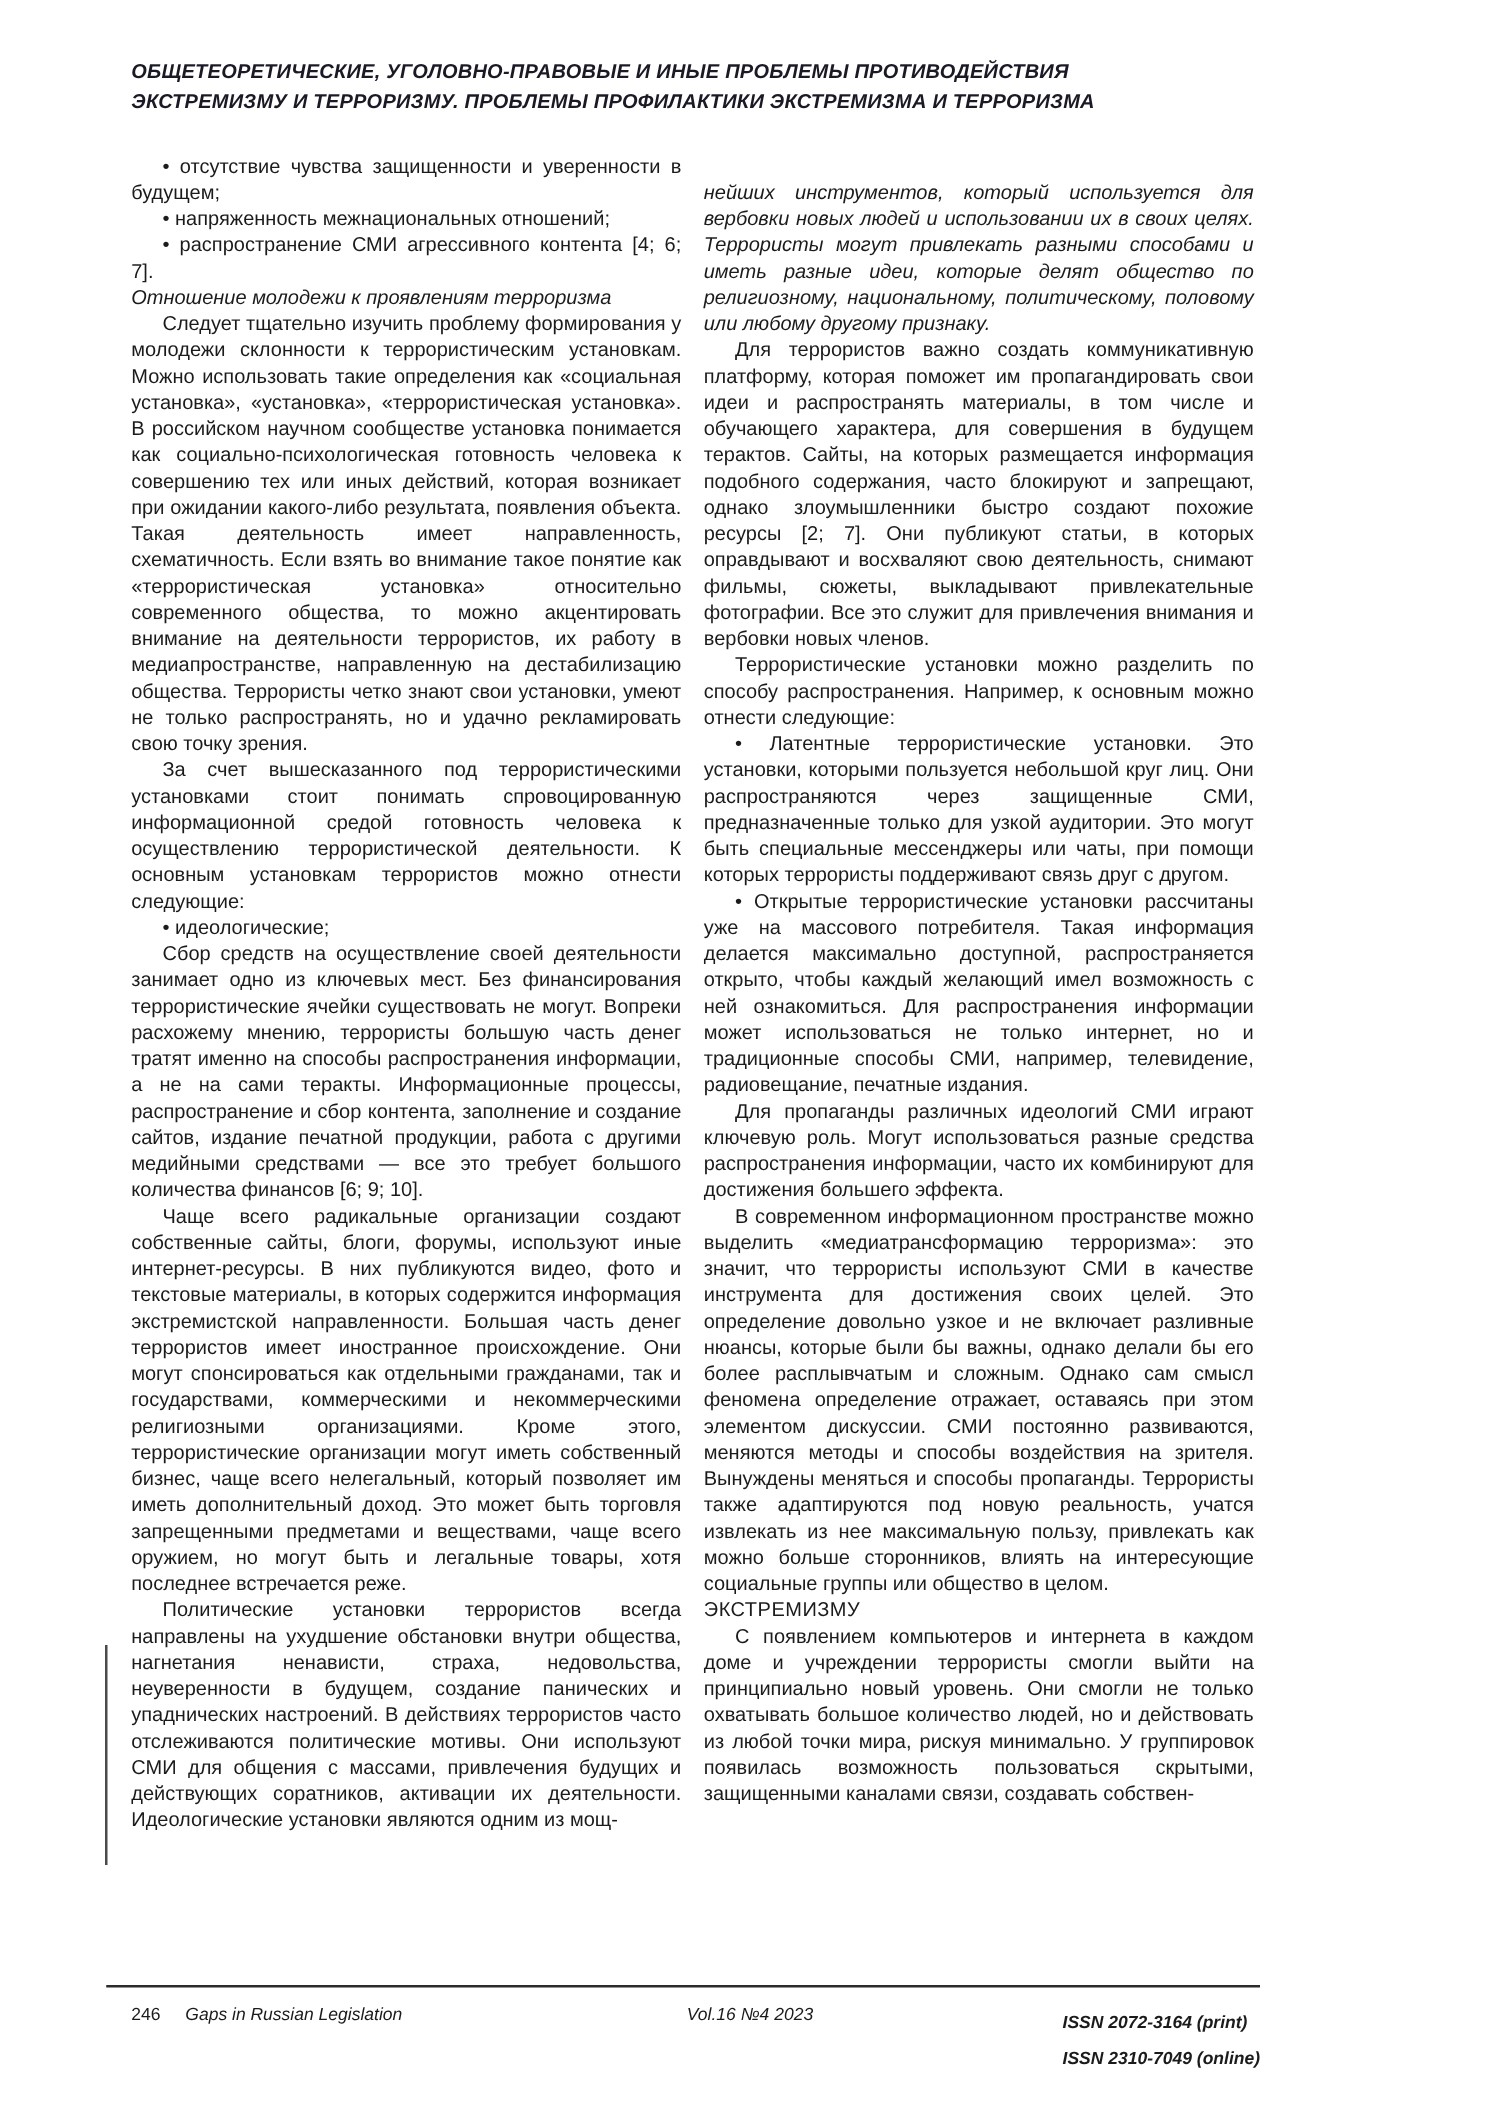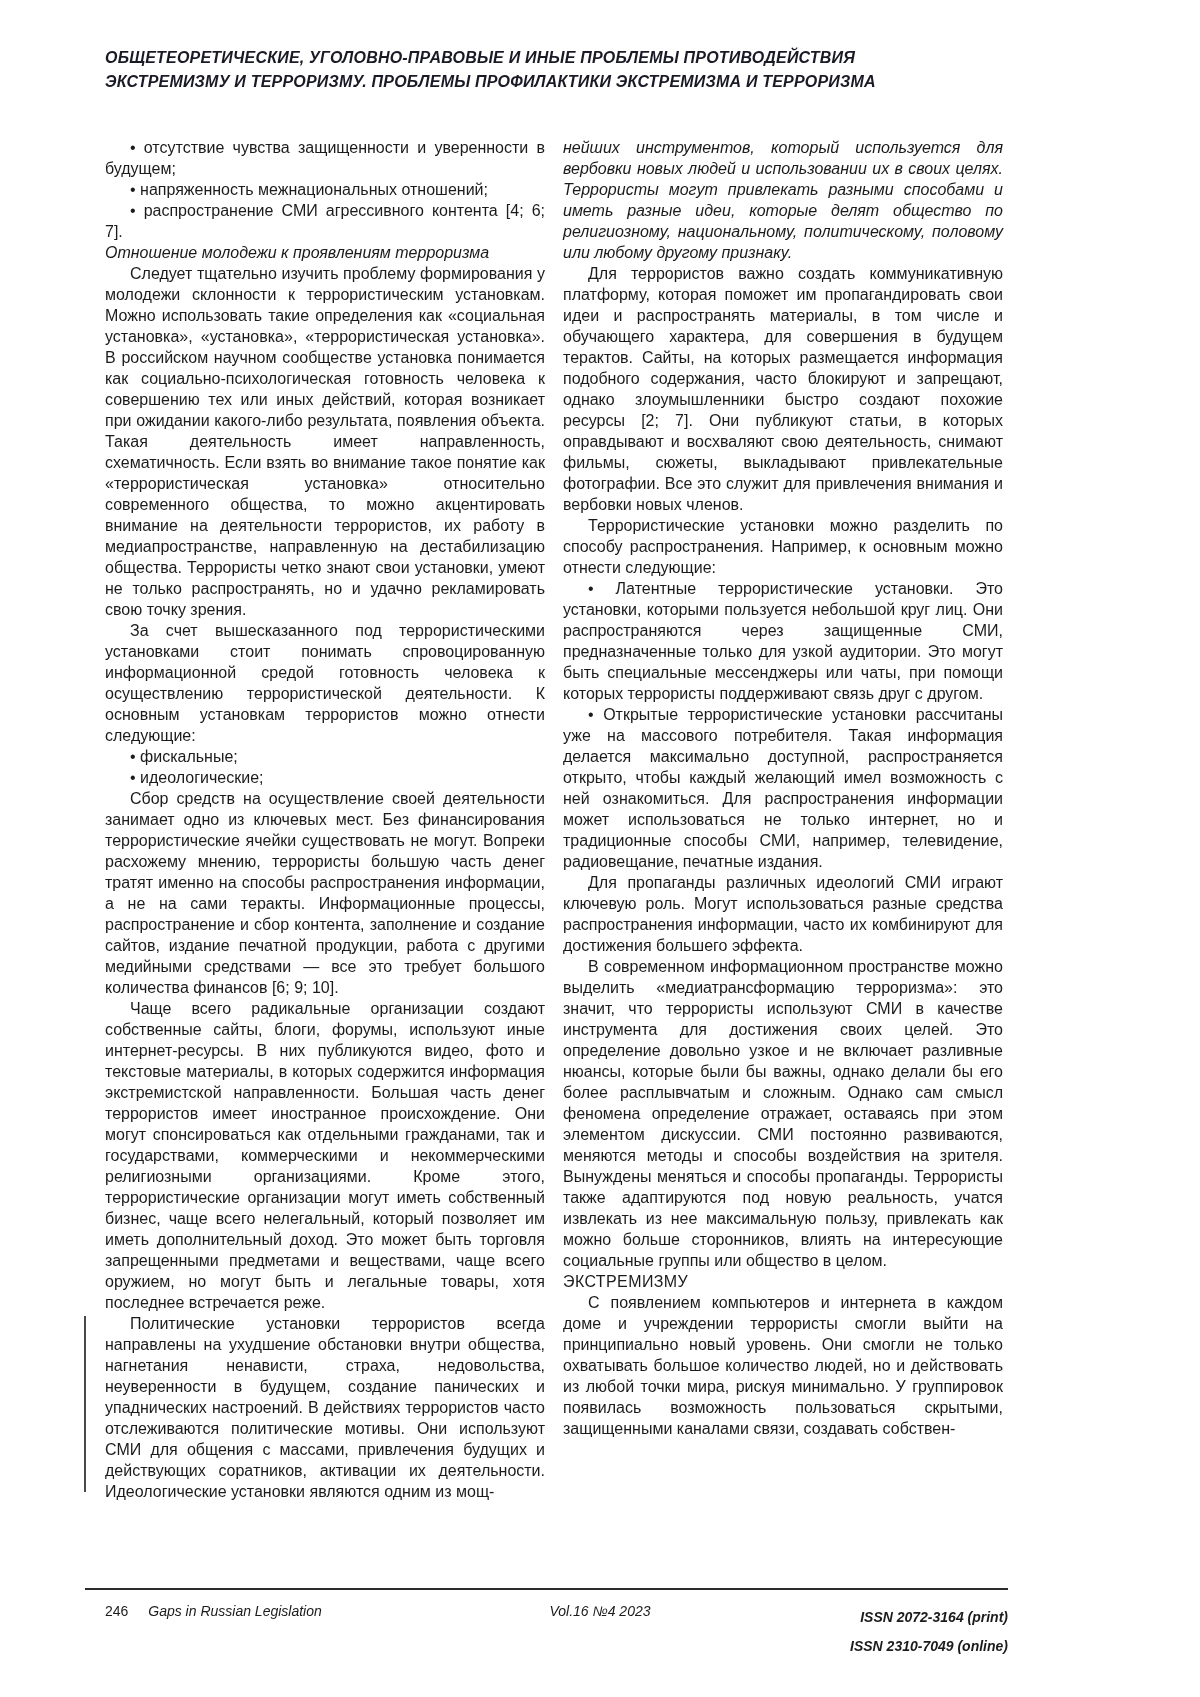--- a/index.html
+++ b/index.html
@@ -21,24 +21,25 @@
     font-size: 16px;
     font-weight: bold;
     font-style: italic;
     line-height: 24px;
     letter-spacing: 0.2px;
     color: #1a1a26;
   }
   .columns {
     position: absolute;
     left: 105px;
-    top: 137px;
+    top: 123px;
     width: 903px;
     display: flex;
     gap: 18px;
+    align-items: center;
   }
   .col { width: 440px; }
   .col p {
     margin: 0;
     font-size: 16px;
     line-height: 21px;
     text-align: justify;
   }
   .col p.ind { text-indent: 25px; }
   .col p.noind { text-indent: 0; font-style: italic; }
@@ -84,21 +85,20 @@
     left: 515px;
     top: 13px;
     transform: translateX(-50%);
     font-style: italic;
     white-space: nowrap;
   }
   .footer-right {
     position: absolute;
     right: 0;
     top: 13px;
-    text-align: right;
     font-style: italic;
     font-weight: bold;
     line-height: 29px;
     white-space: nowrap;
   }
 </style>
 </head>
 <body>
 
 <div class="page">
@@ -110,21 +110,20 @@
 
   <main class="columns">
 
     <section class="col">
       <p class="ind">• отсутствие чувства защищенности и уверенности в будущем;</p>
       <p class="ind">• напряженность межнациональных отношений;</p>
       <p class="ind">• распространение СМИ агрессивного контента [4; 6; 7].</p>
       <p class="noind">Отношение молодежи к проявлениям терроризма</p>
       <p class="ind">Следует тщательно изучить проблему формирования у молодежи склонности к террористическим установкам. Можно использовать такие определения как «социальная установка», «установка», «террористическая установка». В российском научном сообществе установка понимается как социально-психологическая готовность человека к совершению тех или иных действий, которая возникает при ожидании какого-либо результата, появления объекта. Такая деятельность имеет направленность, схематичность. Если взять во внимание такое понятие как «террористическая установка» относительно современного общества, то можно акцентировать внимание на деятельности террористов, их работу в медиапространстве, направленную на дестабилизацию общества. Террористы четко знают свои установки, умеют не только распространять, но и удачно рекламировать свою точку зрения.</p>
       <p class="ind">За счет вышесказанного под террористическими установками стоит понимать спровоцированную информационной средой готовность человека к осуществлению террористической деятельности. К основным установкам террористов можно отнести следующие:</p>
-      <p class="ind">• фискальные;</p>
       <p class="ind">• идеологические;</p>
       <p class="ind">Сбор средств на осуществление своей деятельности занимает одно из ключевых мест. Без финансирования террористические ячейки существовать не могут. Вопреки расхожему мнению, террористы большую часть денег тратят именно на способы распространения информации, а не на сами теракты. Информационные процессы, распространение и сбор контента, заполнение и создание сайтов, издание печатной продукции, работа с другими медийными средствами — все это требует большого количества финансов [6; 9; 10].</p>
       <p class="ind">Чаще всего радикальные организации создают собственные сайты, блоги, форумы, используют иные интернет-ресурсы. В них публикуются видео, фото и текстовые материалы, в которых содержится информация экстремистской направленности. Большая часть денег террористов имеет иностранное происхождение. Они могут спонсироваться как отдельными гражданами, так и государствами, коммерческими и некоммерческими религиозными организациями. Кроме этого, террористические организации могут иметь собственный бизнес, чаще всего нелегальный, который позволяет им иметь дополнительный доход. Это может быть торговля запрещенными предметами и веществами, чаще всего оружием, но могут быть и легальные товары, хотя последнее встречается реже.</p>
       <p class="ind">Политические установки террористов всегда направлены на ухудшение обстановки внутри общества, нагнетания ненависти, страха, недовольства, неуверенности в будущем, создание панических и упаднических настроений. В действиях террористов часто отслеживаются политические мотивы. Они используют СМИ для общения с массами, привлечения будущих и действующих соратников, активации их деятельности. Идеологические установки являются одним из мощ-</p>
     </section>
 
     <section class="col">
       <p class="noind">нейших инструментов, который используется для вербовки новых людей и использовании их в своих целях. Террористы могут привлекать разными способами и иметь разные идеи, которые делят общество по религиозному, национальному, политическому, половому или любому другому признаку.</p>
       <p class="ind">Для террористов важно создать коммуникативную платформу, которая поможет им пропагандировать свои идеи и распространять материалы, в том числе и обучающего характера, для совершения в будущем терактов. Сайты, на которых размещается информация подобного содержания, часто блокируют и запрещают, однако злоумышленники быстро создают похожие ресурсы [2; 7]. Они публикуют статьи, в которых оправдывают и восхваляют свою деятельность, снимают фильмы, сюжеты, выкладывают привлекательные фотографии. Все это служит для привлечения внимания и вербовки новых членов.</p>
       <p class="ind">Террористические установки можно разделить по способу распространения. Например, к основным можно отнести следующие:</p>

